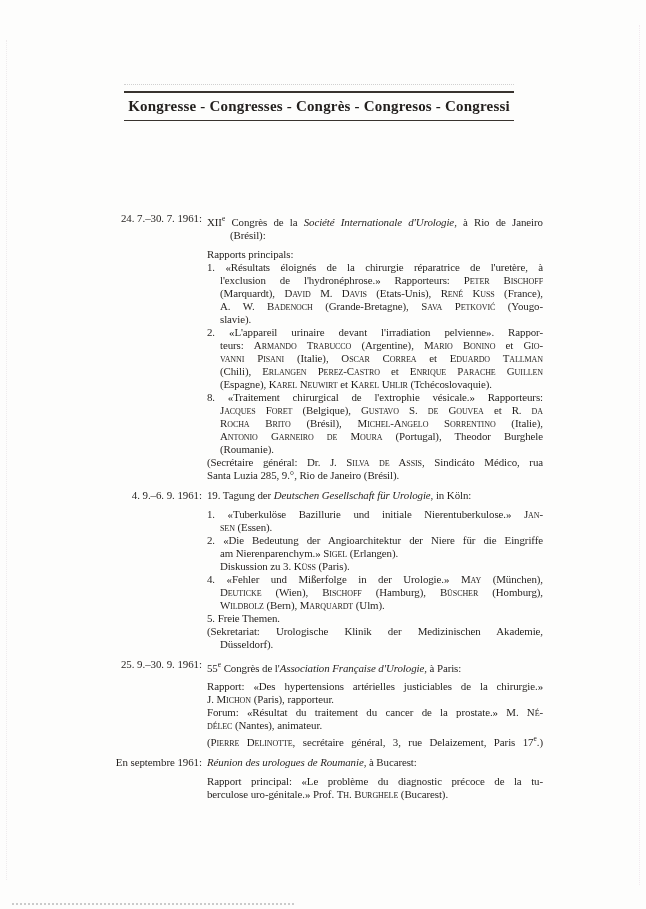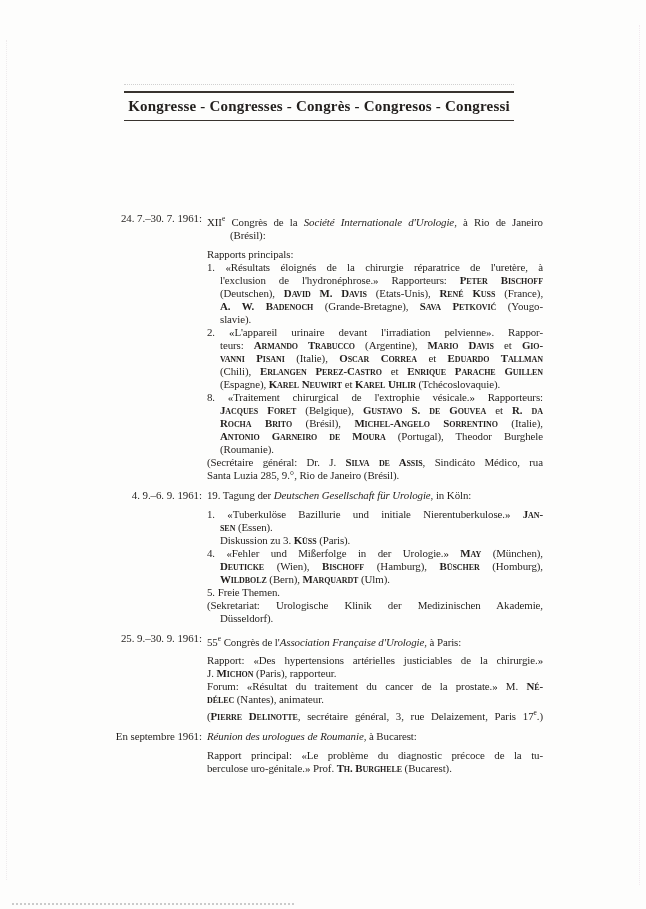--- a/index.html
+++ b/index.html
@@ -24,21 +24,21 @@
   .date{flex:none;width:182px;text-align:right;font-size:10.9px;line-height:13.3px;
         white-space:nowrap;letter-spacing:-0.05px;}
   .body{flex:none;width:336px;margin-left:5px;}
   .para{margin:0;}
   .para.heading{margin-bottom:6px;}
   .line{font-size:10.9px;line-height:13px;white-space:nowrap;letter-spacing:-0.08px;}
   .line.just{text-align:justify;text-align-last:justify;}
   .ind1{padding-left:13px;}
   .ind2{padding-left:23px;}
   .i{font-style:italic;}
-  .sc{font-variant:small-caps;font-weight:bold;}
+  .sc{font-variant:small-caps;}
   .sup{font-size:68%;vertical-align:super;letter-spacing:0;}
 </style>
 </head>
 <body>
 
 <div class="page">
   <div class="edge-left"></div>
   <div class="edge-right"></div>
 
   <div class="header">
@@ -55,27 +55,27 @@
           <div class="para heading">
             <div class="line just"><span>XII</span><span class="sup">e</span><span> Congrès de la </span><span class="i">Société Internationale d'Urologie</span><span>, à Rio de Janeiro</span></div>
             <div class="line ind2"><span>(Brésil):</span></div>
           </div>
           <div class="para">
             <div class="line"><span>Rapports principals:</span></div>
           </div>
           <div class="para">
             <div class="line just"><span>1. «Résultats éloignés de la chirurgie réparatrice de l'uretère, à</span></div>
             <div class="line just ind1"><span>l'exclusion de l'hydronéphrose.» Rapporteurs: </span><span class="sc">Peter Bischoff</span></div>
-            <div class="line just ind1"><span>(Deutschen), </span><span class="sc">David M. Davis</span><span> (Etats-Unis), </span><span class="sc">René Kuss</span><span> (France),</span></div>
+            <div class="line just ind1"><span>(Marquardt), </span><span class="sc">David M. Davis</span><span> (Etats-Unis), </span><span class="sc">René Kuss</span><span> (France),</span></div>
             <div class="line just ind1"><span class="sc">A. W. Badenoch</span><span> (Grande-Bretagne), </span><span class="sc">Sava Petković</span><span> (Yougo-</span></div>
             <div class="line ind1"><span>slavie).</span></div>
           </div>
           <div class="para">
             <div class="line just"><span>2. «L'appareil urinaire devant l'irradiation pelvienne». Rappor-</span></div>
-            <div class="line just ind1"><span>teurs: </span><span class="sc">Armando Trabucco</span><span> (Argentine), </span><span class="sc">Mario Davis</span><span> et </span><span class="sc">Gio-</span></div>
+            <div class="line just ind1"><span>teurs: </span><span class="sc">Armando Trabucco</span><span> (Argentine), </span><span class="sc">Mario Bonino</span><span> et </span><span class="sc">Gio-</span></div>
             <div class="line just ind1"><span class="sc">vanni Pisani</span><span> (Italie), </span><span class="sc">Oscar Correa</span><span> et </span><span class="sc">Eduardo Tallman</span></div>
             <div class="line just ind1"><span>(Chili), </span><span class="sc">Erlangen Perez-Castro</span><span> et </span><span class="sc">Enrique Parache Guillen</span></div>
             <div class="line ind1"><span>(Espagne), </span><span class="sc">Karel Neuwirt</span><span> et </span><span class="sc">Karel Uhlir</span><span> (Tchécoslovaquie).</span></div>
           </div>
           <div class="para">
             <div class="line just"><span>8. «Traitement chirurgical de l'extrophie vésicale.» Rapporteurs:</span></div>
             <div class="line just ind1"><span class="sc">Jacques Foret</span><span> (Belgique), </span><span class="sc">Gustavo S. de Gouvea</span><span> et </span><span class="sc">R. da</span></div>
             <div class="line just ind1"><span class="sc">Rocha Brito</span><span> (Brésil), </span><span class="sc">Michel-Angelo Sorrentino</span><span> (Italie),</span></div>
             <div class="line just ind1"><span class="sc">Antonio Garneiro de Moura</span><span> (Portugal), Theodor Burghele</span></div>
             <div class="line ind1"><span>(Roumanie).</span></div>
@@ -88,20 +88,24 @@
       </div>
       <div class="entry">
         <div class="date">4. 9.–6. 9. 1961:</div>
         <div class="body">
           <div class="para heading">
             <div class="line"><span>19. Tagung der </span><span class="i">Deutschen Gesellschaft für Urologie</span><span>, in Köln:</span></div>
           </div>
           <div class="para">
             <div class="line just"><span>1. «Tuberkulöse Bazillurie und initiale Nierentuberkulose.» </span><span class="sc">Jan-</span></div>
             <div class="line ind1"><span class="sc">sen</span><span> (Essen).</span></div>
+          </div>
+          <div class="para">
+            <div class="line just"><span>2. «Die Bedeutung der Angioarchitektur der Niere für die Eingriffe</span></div>
+            <div class="line ind1"><span>am Nierenparenchym.» </span><span class="sc">Sigel</span><span> (Erlangen).</span></div>
           </div>
           <div class="para">
             <div class="line ind1"><span>Diskussion zu 3. </span><span class="sc">Küss</span><span> (Paris).</span></div>
           </div>
           <div class="para">
             <div class="line just"><span>4. «Fehler und Mißerfolge in der Urologie.» </span><span class="sc">May</span><span> (München),</span></div>
             <div class="line just ind1"><span class="sc">Deuticke</span><span> (Wien), </span><span class="sc">Bischoff</span><span> (Hamburg), </span><span class="sc">Büscher</span><span> (Homburg),</span></div>
             <div class="line ind1"><span class="sc">Wildbolz</span><span> (Bern), </span><span class="sc">Marquardt</span><span> (Ulm).</span></div>
           </div>
           <div class="para">

